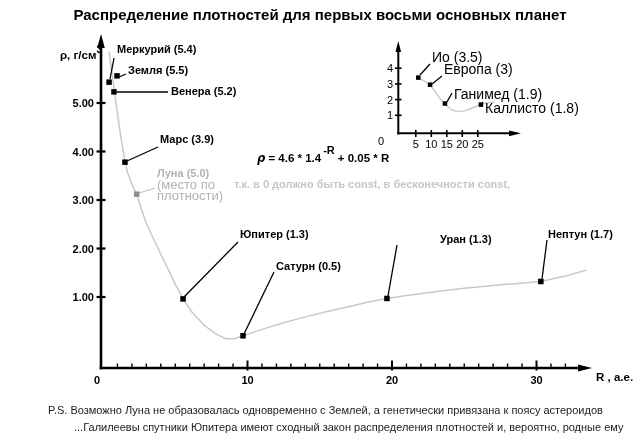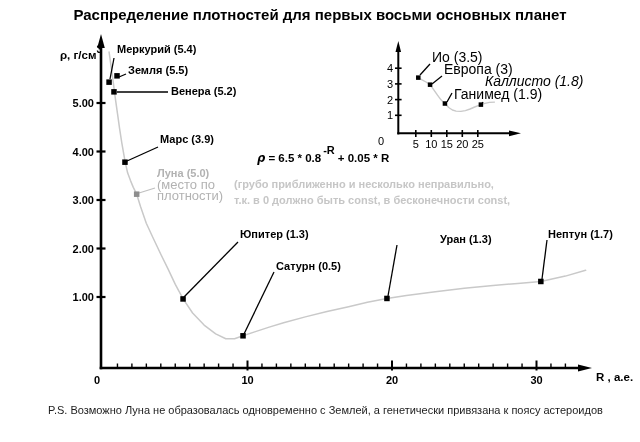--- a/index.html
+++ b/index.html
@@ -178,27 +178,27 @@
       </div>
       <div class="moon-label" style="left: 432px; top: 51px;">
         <div>Ио (3.5)</div>
       </div>
       <div class="moon-label" style="left: 444px; top: 63px;">
         <div>Европа (3)</div>
       </div>
       <div class="moon-label" style="left: 454px; top: 80px; margin-top: 8px;">
         <div>Ганимед (1.9)</div>
       </div>
-      <div class="moon-label" style="left: 485px; top: 75px; font-style: italic;">
+      <div class="moon-label" style="left: 485px; top: 102px;">
         <div>Каллисто (1.8)</div>
       </div>
     </div>
 
-  <div class="formula"><span class="rho">ρ</span><span> = 6.5 * 0.8</span><span class="sup">-R</span><span>+ 0.05 * R</span></div>
+  <div class="formula"><span class="rho">ρ</span><span> = 4.6 * 1.4</span><span class="sup">-R</span><span>+ 0.05 * R</span></div>
 
   <div class="note">
-    <div>(грубо приближенно и несколько неправильно,</div>
     <div> т.к. в 0 должно быть const, в бесконечности const,</div>
   </div>
 
   <div id="fn1" class="footnote">P.S. Возможно Луна не образовалась одновременно с Землей, а генетически привязана к поясу астероидов</div>
+  <div id="fn2" class="footnote">...Галилеевы спутники Юпитера имеют сходный закон распределения плотностей и, вероятно, родные ему</div>
 
 </div>
 
 </body></html>

